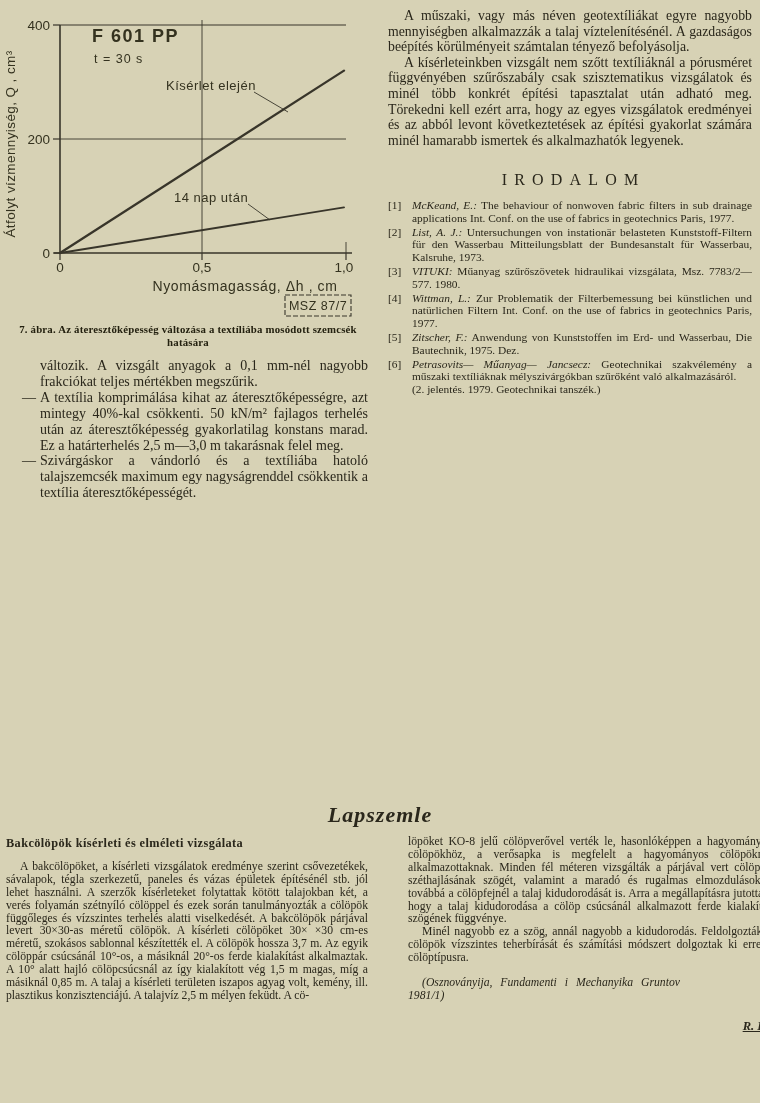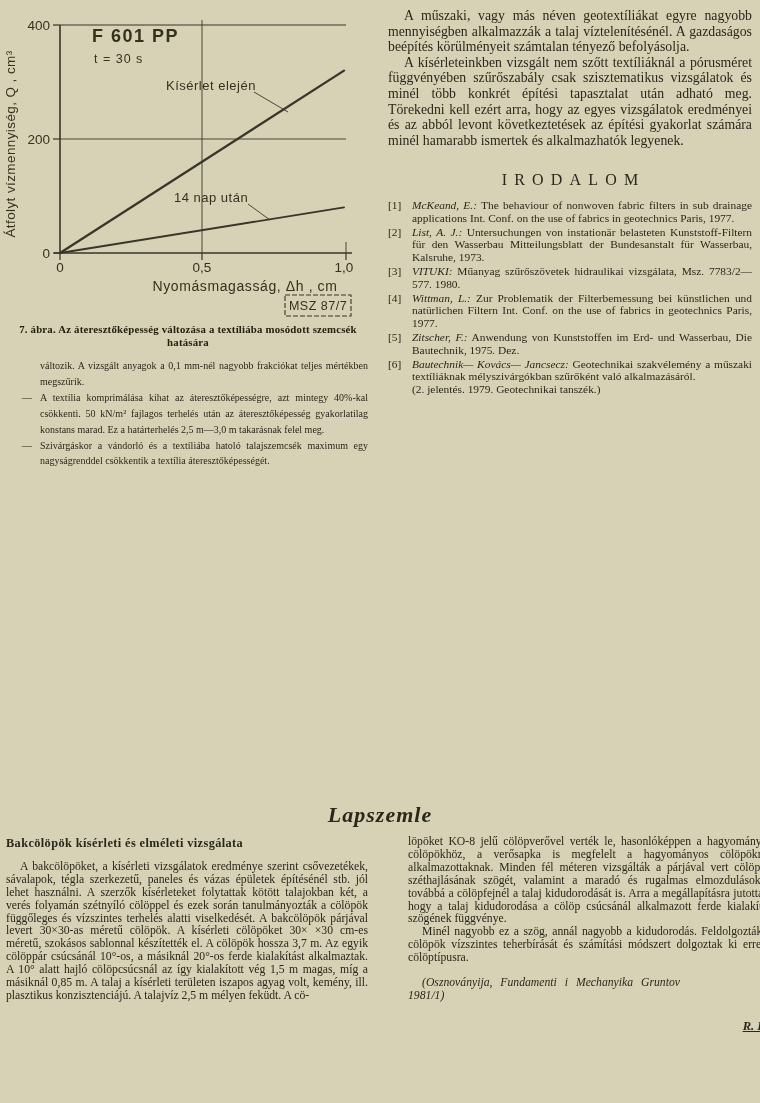--- a/index.html
+++ b/index.html
@@ -19,21 +19,21 @@
   }
   
   .figure-block{position:absolute;left:2px;top:4px;width:372px;}
   svg.chart{display:block;width:372px;height:316px;}
   svg.chart line, svg.chart polyline, svg.chart rect{stroke:#38352a;fill:none;}
   svg.chart text{fill:#34321f;font-family:"Liberation Sans", sans-serif;}
   .fig-caption{margin-top:3px;text-align:center;font-weight:bold;
     font-size:10.8px;line-height:12.5px;color:#23200f;letter-spacing:.2px;}
   
   .col-left-top{position:absolute;left:22px;top:358px;width:346px;
-    font-size:10px;line-height:15.9px;text-align:justify;}
+    font-size:14px;line-height:15.9px;text-align:justify;}
   .col-left-top .cont{margin:0 0 0 18px;}
   .li{position:relative;padding-left:18px;margin:0;}
   .li .dash{position:absolute;left:0;top:0;}
   .li p{margin:0;display:inline;}
   .col-right-top{position:absolute;left:388px;top:8px;width:364px;
     font-size:13.8px;line-height:15.6px;text-align:justify;}
   .col-right-top p{margin:0;}
   .rp1{padding-left:38px;text-indent:8px;}
   .rp{text-indent:16px;}
   .bib-heading{margin:24px 0 11px;text-align:center;font-weight:normal;
@@ -140,21 +140,21 @@
       <li class="ref">
         <span class="num">[3]</span><i>VITUKI:</i> <span>Műanyag szűrőszövetek hidraulikai vizsgálata, Msz. 7783/2—577. 1980.</span>
       </li>
       <li class="ref">
         <span class="num">[4]</span><i>Wittman, L.:</i> <span>Zur Problematik der Filterbemessung bei künstlichen und natürlichen Filtern Int. Conf. on the use of fabrics in geotechnics Paris, 1977.</span>
       </li>
       <li class="ref">
         <span class="num">[5]</span><i>Zitscher, F.:</i> <span>Anwendung von Kunststoffen im Erd- und Wasserbau, Die Bautechnik, 1975. Dez.</span>
       </li>
       <li class="ref">
-        <span class="num">[6]</span><i>Bautechnik— Kovács— Jancsecz:</i> <span>Geotechnikai szakvélemény a műszaki textíliáknak mélyszivárgókban szűrőként való alkalmazásáról.</span>
+        <span class="num">[6]</span><i>Petrasovits— Műanyag— Jancsecz:</i> <span>Geotechnikai szakvélemény a műszaki textíliáknak mélyszivárgókban szűrőként való alkalmazásáról.</span>
         <div class="note">(2. jelentés. 1979. Geotechnikai tanszék.)</div>
       </li>
     </ol>
   </div>
 
   <h2 class="lapszemle-heading">Lapszemle</h2>
 
   <div class="col-bottom-left">
     <h4 class="article-title">Bakcölöpök kísérleti és elméleti vizsgálata</h4>
     <p>A bakcölöpöket, a kísérleti vizsgálatok eredménye szerint csővezetékek, sávalapok, tégla szerkezetű, paneles és vázas épületek építésénél stb. jól lehet használni. A szerzők kísérleteket folytattak kötött talajokban két, a verés folyamán szétnyíló cölöppel és ezek során tanulmányozták a cölöpök függőleges és vízszintes terhelés alatti viselkedését. A bakcölöpök párjával levert 30×30-as méretű cölöpök. A kísérleti cölöpöket 30× ×30 cm-es méretű, szokásos sablonnal készítették el. A cölöpök hossza 3,7 m. Az egyik cölöppár csúcsánál 10°-os, a másiknál 20°-os ferde kialakítást alkalmaztak. A 10° alatt hajló cölöpcsúcsnál az így kialakított vég 1,5 m magas, míg a másiknál 0,85 m. A talaj a kísérleti területen iszapos agyag volt, kemény, ill. plasztikus konzisztenciájú. A talajvíz 2,5 m mélyen feküdt. A cö-</p>

